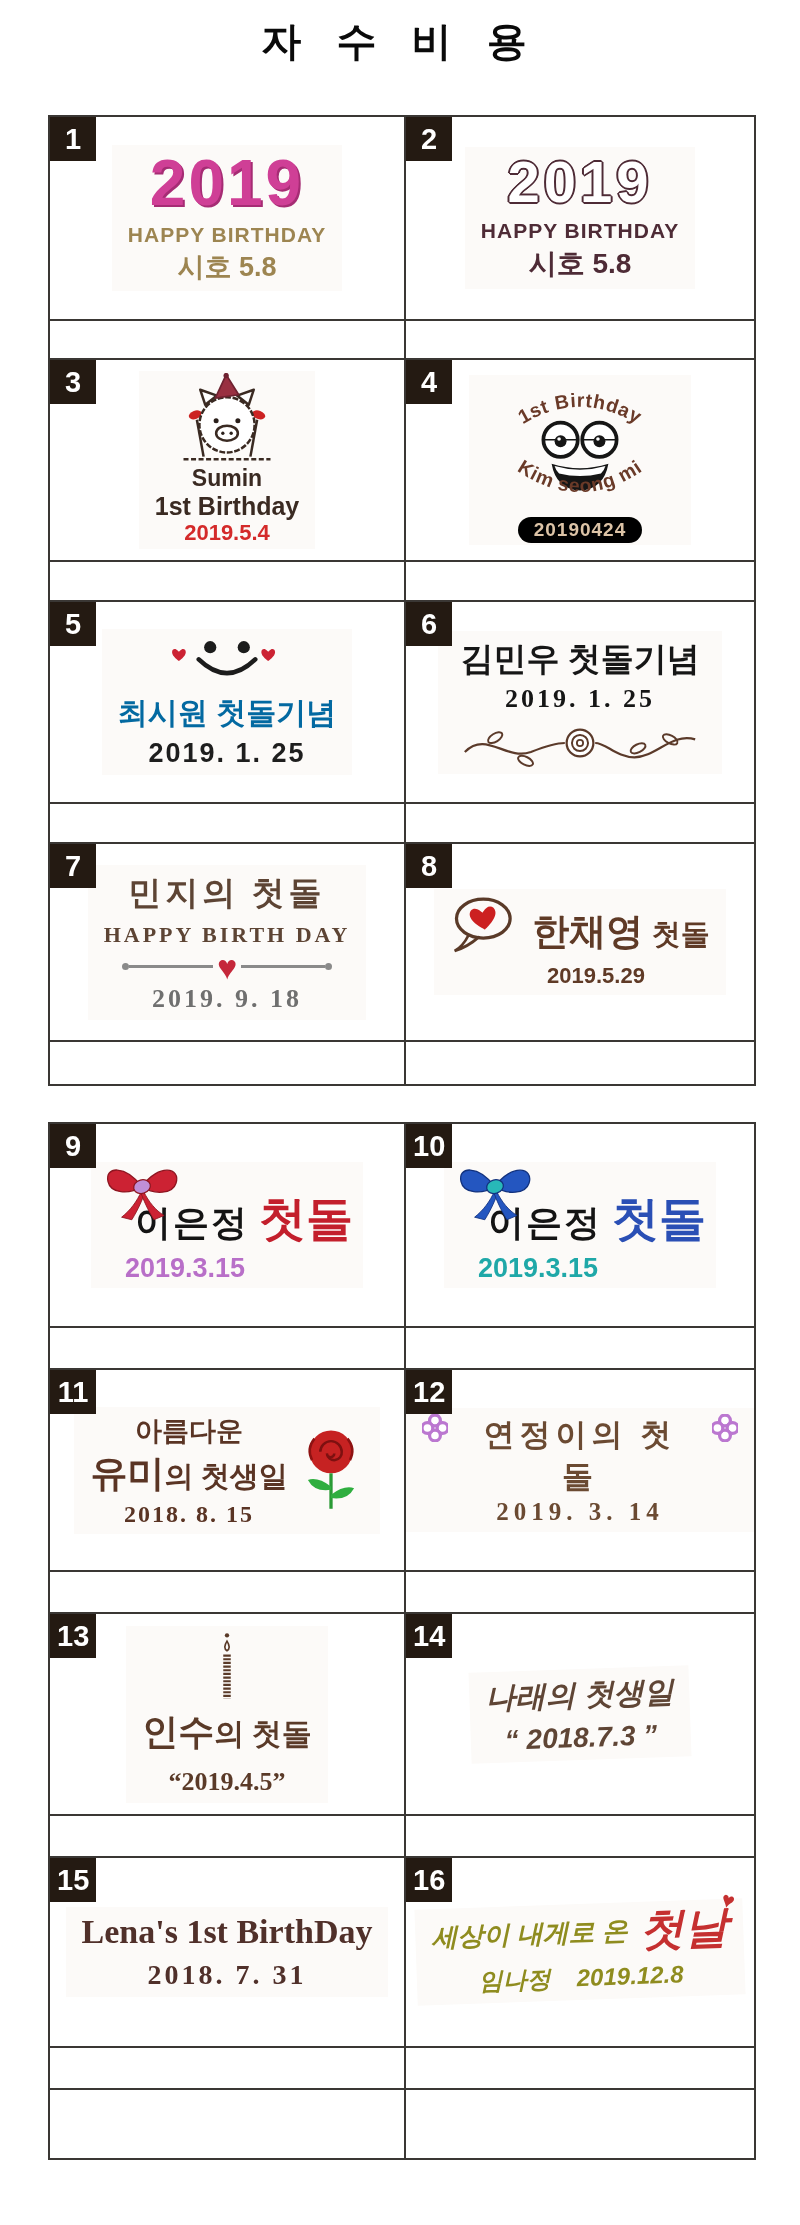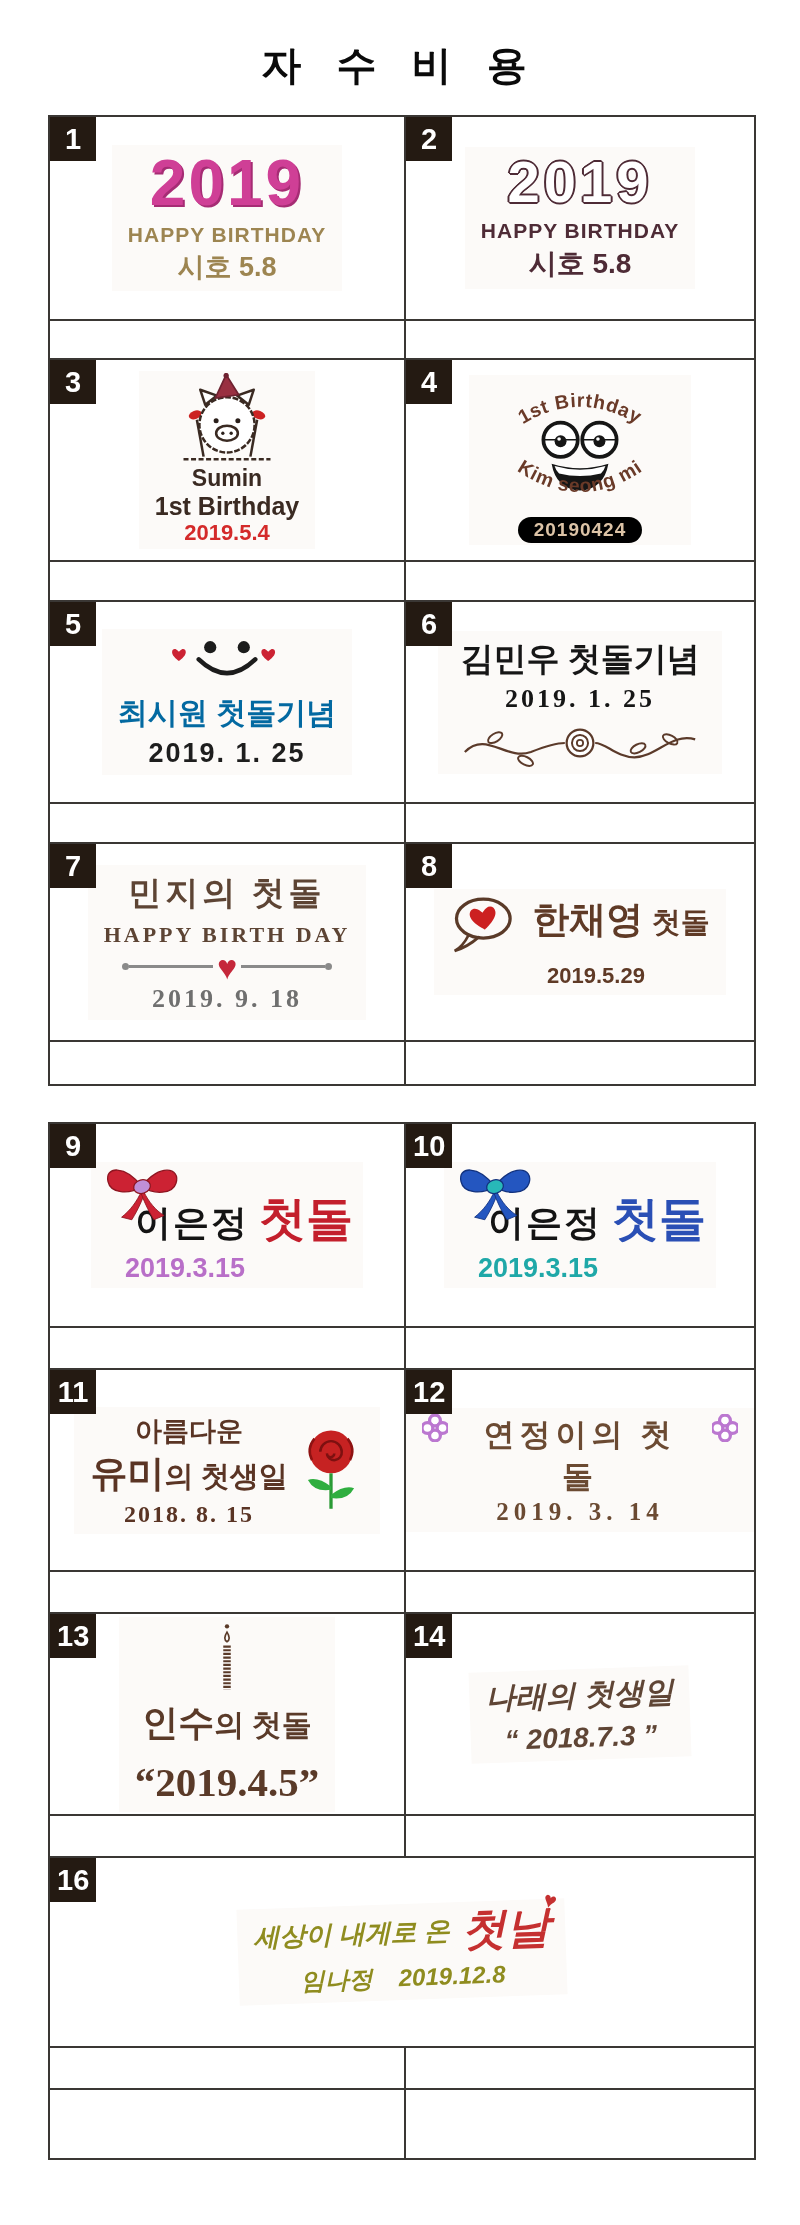--- a/index.html
+++ b/index.html
@@ -1,18 +1,18 @@
 <!DOCTYPE html>
 <html><head>
 <meta charset="utf-8">
 <style>
   html,body{margin:0;padding:0;background:#fff;}
   .sheet{position:relative;width:800px;height:2225px;background:#fff;overflow:hidden;
          font-family:"Liberation Sans","DejaVu Sans",sans-serif;}
-  .page-title{position:absolute;top:38px;left:0;width:100%;text-align:center;
+  .page-title{position:absolute;top:14px;left:0;width:100%;text-align:center;
               font-size:40px;font-weight:800;letter-spacing:12px;color:#0a0a0a;}
   .tbl{position:absolute;left:48px;width:708px;border:2px solid #3a3734;box-sizing:border-box;
        display:flex;flex-direction:column;background:#fff;}
   .row{display:flex;box-sizing:border-box;border-top:2px solid #3a3734;}
   .row:first-child{border-top:none;}
   .cell{position:relative;flex:0 0 356px;border-right:2px solid #3a3734;box-sizing:border-box;
         display:flex;align-items:center;justify-content:center;overflow:hidden;}
   .cell:last-child{flex:1 1 auto;border-right:none;}
   .badge{position:absolute;top:0;left:0;background:#241a12;color:#fff;font-weight:bold;
          font-size:29px;min-width:46px;height:44px;display:flex;align-items:center;
@@ -46,21 +46,21 @@
   .c7-name{font-size:33px;font-weight:700;color:#5d4434;letter-spacing:4px;
            font-family:"Liberation Serif","DejaVu Serif",serif;}
   .c7-hb{font-size:22px;font-weight:700;color:#5d4434;letter-spacing:3px;margin-top:6px;
          font-family:"Liberation Serif","DejaVu Serif",serif;}
   .divider7{display:flex;align-items:center;margin-top:4px;}
   .divider7 .dash{width:84px;border-top:3px solid #8a8a8a;position:relative;}
   .divider7 .dot{width:7px;height:7px;border-radius:50%;background:#8a8a8a;}
   .heart-red{color:#c5273a;font-size:34px;line-height:30px;padding:0 4px;}
   .c7-date{font-size:26px;font-weight:600;color:#6f6f6f;letter-spacing:3px;margin-top:2px;
            font-family:"Liberation Serif","DejaVu Serif",serif;}
-  .c8-row{display:flex;align-items:flex-start;gap:8px;}
+  .c8-row{display:flex;align-items:flex-end;gap:8px;}
   .c8-name{font-size:37px;font-weight:700;color:#5f3a26;}
   .c8-suffix{font-size:29px;font-weight:700;color:#5f3a26;margin-left:4px;}
   .c8-date{font-size:22px;font-weight:700;color:#5f3a26;margin-top:6px;transform:translateX(16px);}
   
   .bow-wrap{position:relative;padding:26px 10px 4px 10px;}
   .bow-svg{position:absolute;top:-6px;left:8px;}
   .c9-name{font-size:36px;font-weight:800;color:#141414;letter-spacing:2px;}
   .c9-dol-red{font-size:47px;font-weight:800;color:#c31f2c;margin-left:10px;}
   .c9-dol-blue{font-size:47px;font-weight:800;color:#2a4fb5;margin-left:10px;}
   .c9-date-orchid{font-size:27px;font-weight:800;color:#b86fc8;margin-top:2px;transform:translateX(-42px);}
@@ -76,21 +76,21 @@
   
   .c12-row{display:flex;align-items:flex-start;gap:26px;}
   .c12-text{font-size:31px;font-weight:700;color:#6b4a32;letter-spacing:5px;
             font-family:"Liberation Serif","DejaVu Serif",serif;}
   .c12-date{font-size:25px;font-weight:600;color:#6b4a32;letter-spacing:5px;
             font-family:"Liberation Serif","DejaVu Serif",serif;}
   
   .c13{font-family:"Liberation Serif","DejaVu Serif",serif;color:#5a3a28;}
   .c13-name{font-size:36px;font-weight:800;}
   .c13-suffix{font-size:30px;font-weight:700;}
-  .c13-date{font-size:41px;font-weight:800;margin-top:10px;}
+  .c13-date{font-size:26px;font-weight:800;margin-top:10px;}
   
   .c14{transform:rotate(-2deg);font-style:italic;color:#5f4535;}
   .c14-l1{font-size:30px;font-weight:700;}
   .c14-date{font-size:28px;font-weight:700;margin-top:6px;}
   .c15{font-family:"Liberation Serif","DejaVu Serif",serif;color:#50302a;}
   .c15-l1{font-size:34px;font-weight:800;}
   .c15-date{font-size:28px;font-weight:700;letter-spacing:3px;margin-top:8px;}
   .c16{transform:rotate(-2deg);color:#8f8c1f;font-style:italic;}
   .c16-line1{display:flex;align-items:center;gap:12px;}
   .c16-l1{font-size:26px;font-weight:700;}
@@ -386,20 +386,27 @@
         </div>
       </div>
     </div>
     <div class="row" style="height:42px">
       <div class="cell"></div>
       <div class="cell"></div>
     </div>
 
     <div class="row" style="height:190px">
       <div class="cell">
+        <div class="badge">15</div>
+        <div class="art c15">
+          <div class="c15-l1">Lena's 1st BirthDay</div>
+          <div class="c15-date">2018. 7. 31</div>
+        </div>
+      </div>
+      <div class="cell">
         <div class="badge">16</div>
         <div class="art c16">
           <div class="c16-line1">
             <span class="c16-l1">세상이 내게로 온</span>
             <span class="c16-first">
               <span>첫날</span>
               <span class="c16-heart">♥</span>
             </span>
           </div>
           <div class="c16-l2">

